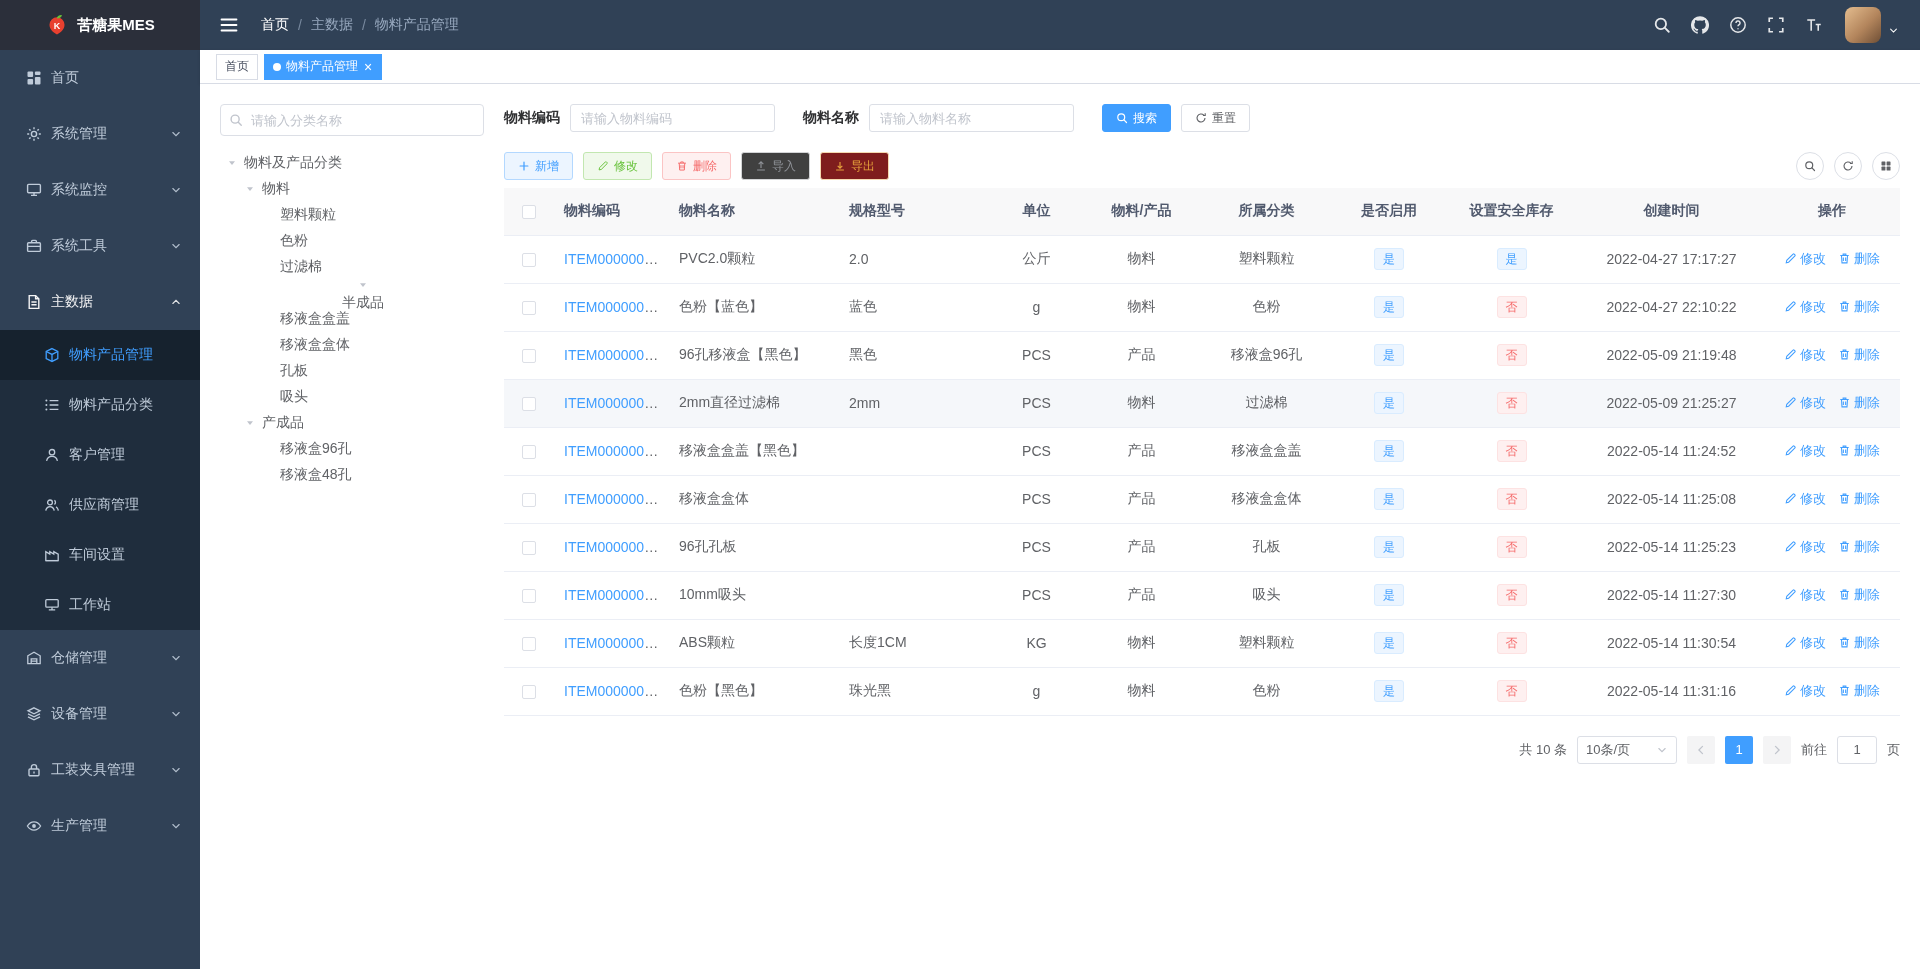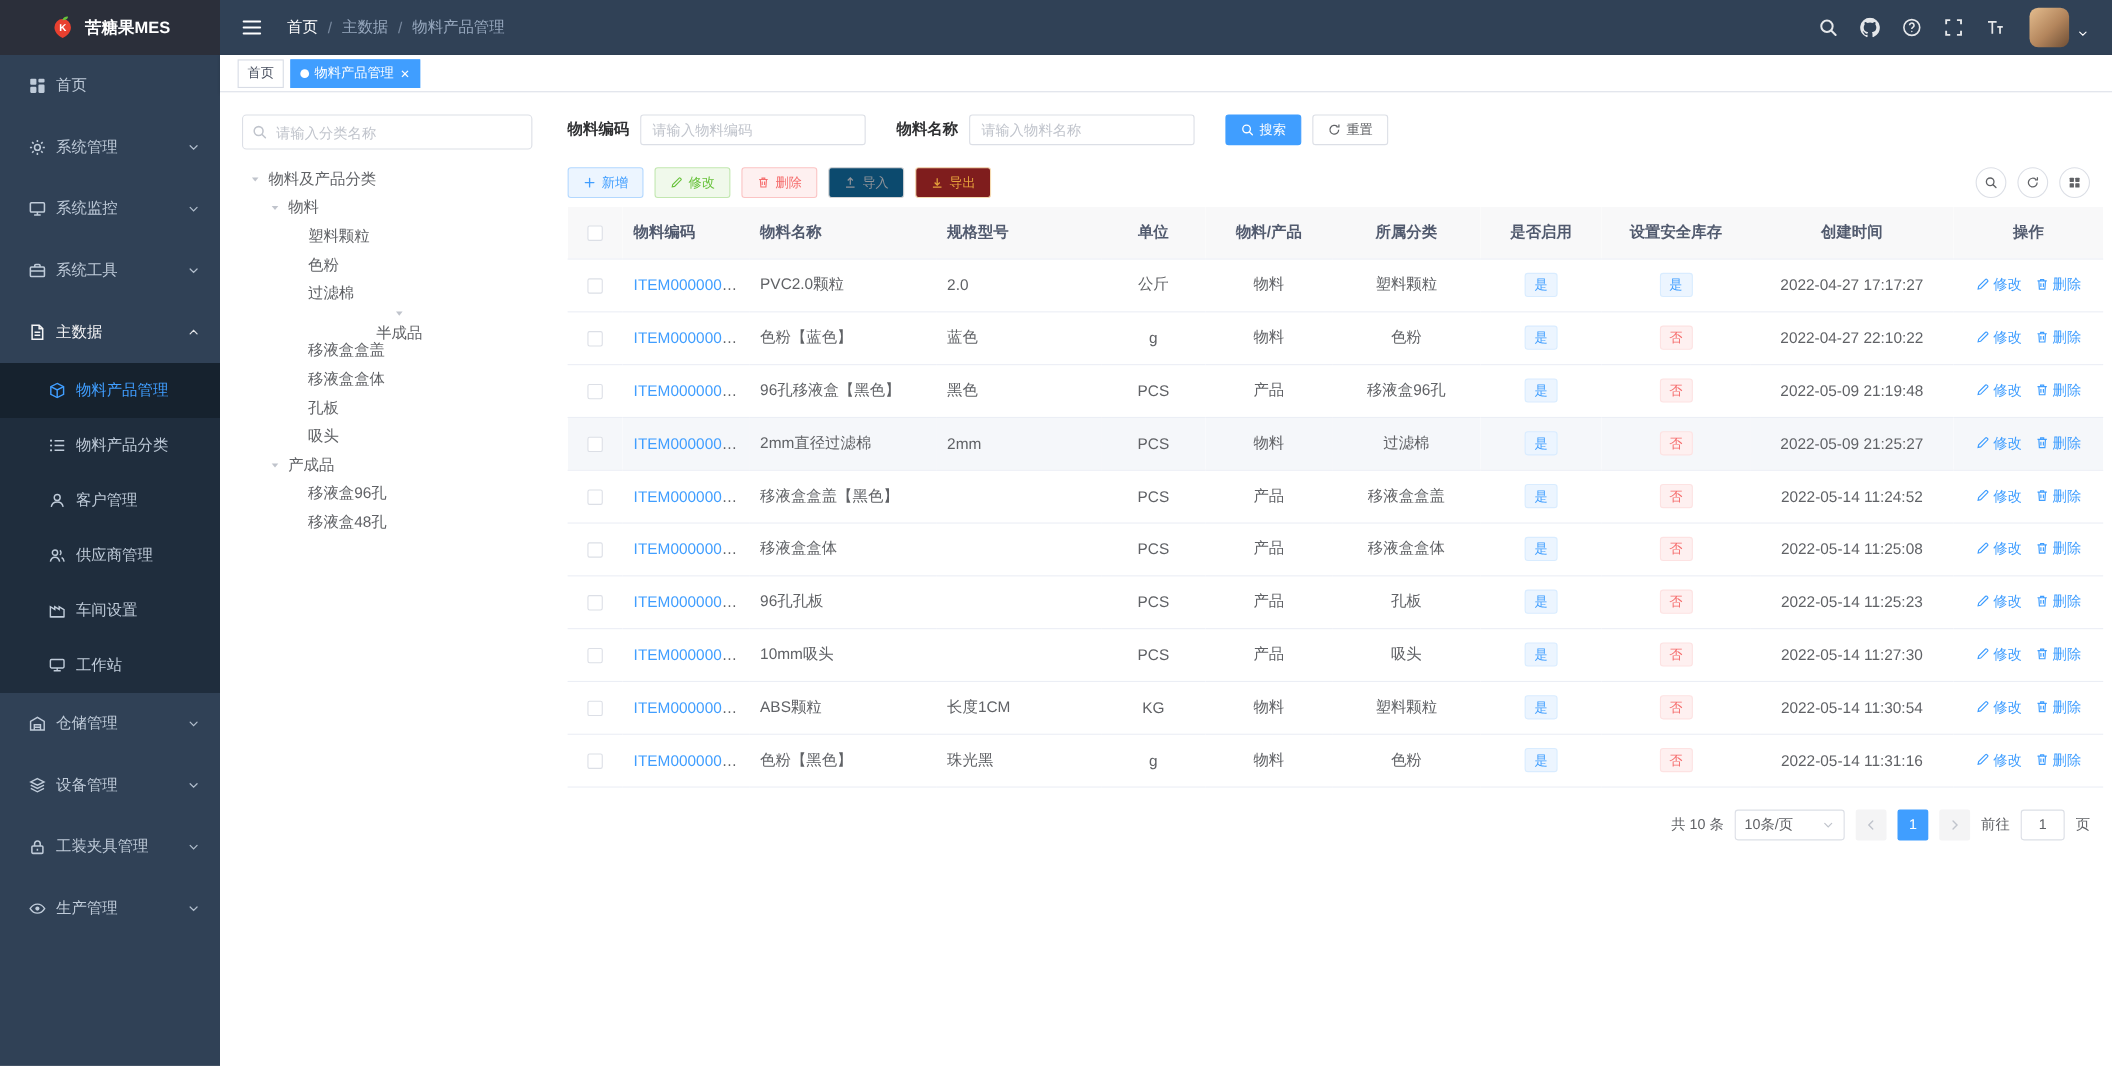--- a/index.html
+++ b/index.html
@@ -45,21 +45,21 @@
   
   .tagbar { height:34px; background:#fff; border-bottom:1px solid #d8dce5;
     box-shadow:0 1px 3px 0 rgba(0,0,0,.12); display:flex; align-items:center; padding:0 16px; gap:6px; flex-shrink:0; }
   .tag { height:26px; display:flex; align-items:center; gap:5px; border:1px solid #d8dce5; background:#fff;
     color:#495060; font-size:12px; padding:0 8px; cursor:pointer; }
   .tag.active { background:#409eff; border-color:#409eff; color:#fff; }
   .tag.active::before { content:''; width:8px; height:8px; border-radius:50%; background:#fff; }
   .tag-close { font-size:14px; line-height:1; padding:0 1px; border-radius:50%; }
 
   
-  .content { flex:1; display:flex; align-items:flex-start; gap:32px; padding:20px; overflow:hidden; background:#fff; }
+  .content { flex:1; display:flex; align-items:flex-start; gap:20px; padding:20px; overflow:hidden; background:#fff; }
 
   .tree-panel { width:264px; flex-shrink:0; }
   .tree-search { position:relative; margin-bottom:14px; }
   .tree-search .icon { position:absolute; left:9px; top:9px; color:#c0c4cc; }
   .tree-search .icon svg { width:14px; height:14px; }
   .tree-search input { width:100%; height:32px; border:1px solid #dcdfe6; border-radius:4px;
     padding:0 10px 0 30px; font-size:13px; color:#606266; outline:none; font-family:inherit; }
   .tree-search input::placeholder { color:#c0c4cc; }
   .tree { font-size:14px; color:#606266; }
   .tree-node { height:26px; display:flex; align-items:center; gap:4px; cursor:pointer; }
@@ -79,21 +79,21 @@
 
   
   .btn { display:inline-flex; align-items:center; justify-content:center; gap:5px; height:28px; padding:0 13px;
     font-size:12px; border-radius:3px; border:1px solid #dcdfe6; background:#fff; color:#606266;
     cursor:pointer; font-family:inherit; white-space:nowrap; }
   .btn .icon svg { width:12px; height:12px; }
   .btn-primary { background:#409eff; border-color:#409eff; color:#fff; }
   .btn-plain-primary { background:#ecf5ff; border-color:#b3d8ff; color:#409eff; }
   .btn-plain-success { background:#f0f9eb; border-color:#c2e7b0; color:#67c23a; }
   .btn-plain-danger  { background:#fef0f0; border-color:#fbc4c4; color:#f56c6c; }
-  .btn-plain-info    { background:#0c4a6e; border-color:#d3d4d6; color:#909399; }
+  .btn-plain-info    { background:#404040; border-color:#d3d4d6; color:#909399; }
   .btn-plain-warning { background:#7f1d1d; border-color:#f5dab1; color:#e6a23c; }
   .btn-circle { width:28px; padding:0; border-radius:50%; color:#606266; }
   .btn-circle svg { width:13px; height:13px; }
 
   .toolbar-row { display:flex; align-items:center; gap:10px; margin-bottom:8px; }
   .toolbar-right { margin-left:auto; display:flex; gap:10px; }
 
   
   table { width:100%; border-collapse:collapse; table-layout:fixed; font-size:14px; color:#606266; }
   th,td { padding:0 10px; white-space:nowrap; overflow:hidden; text-overflow:ellipsis; }

